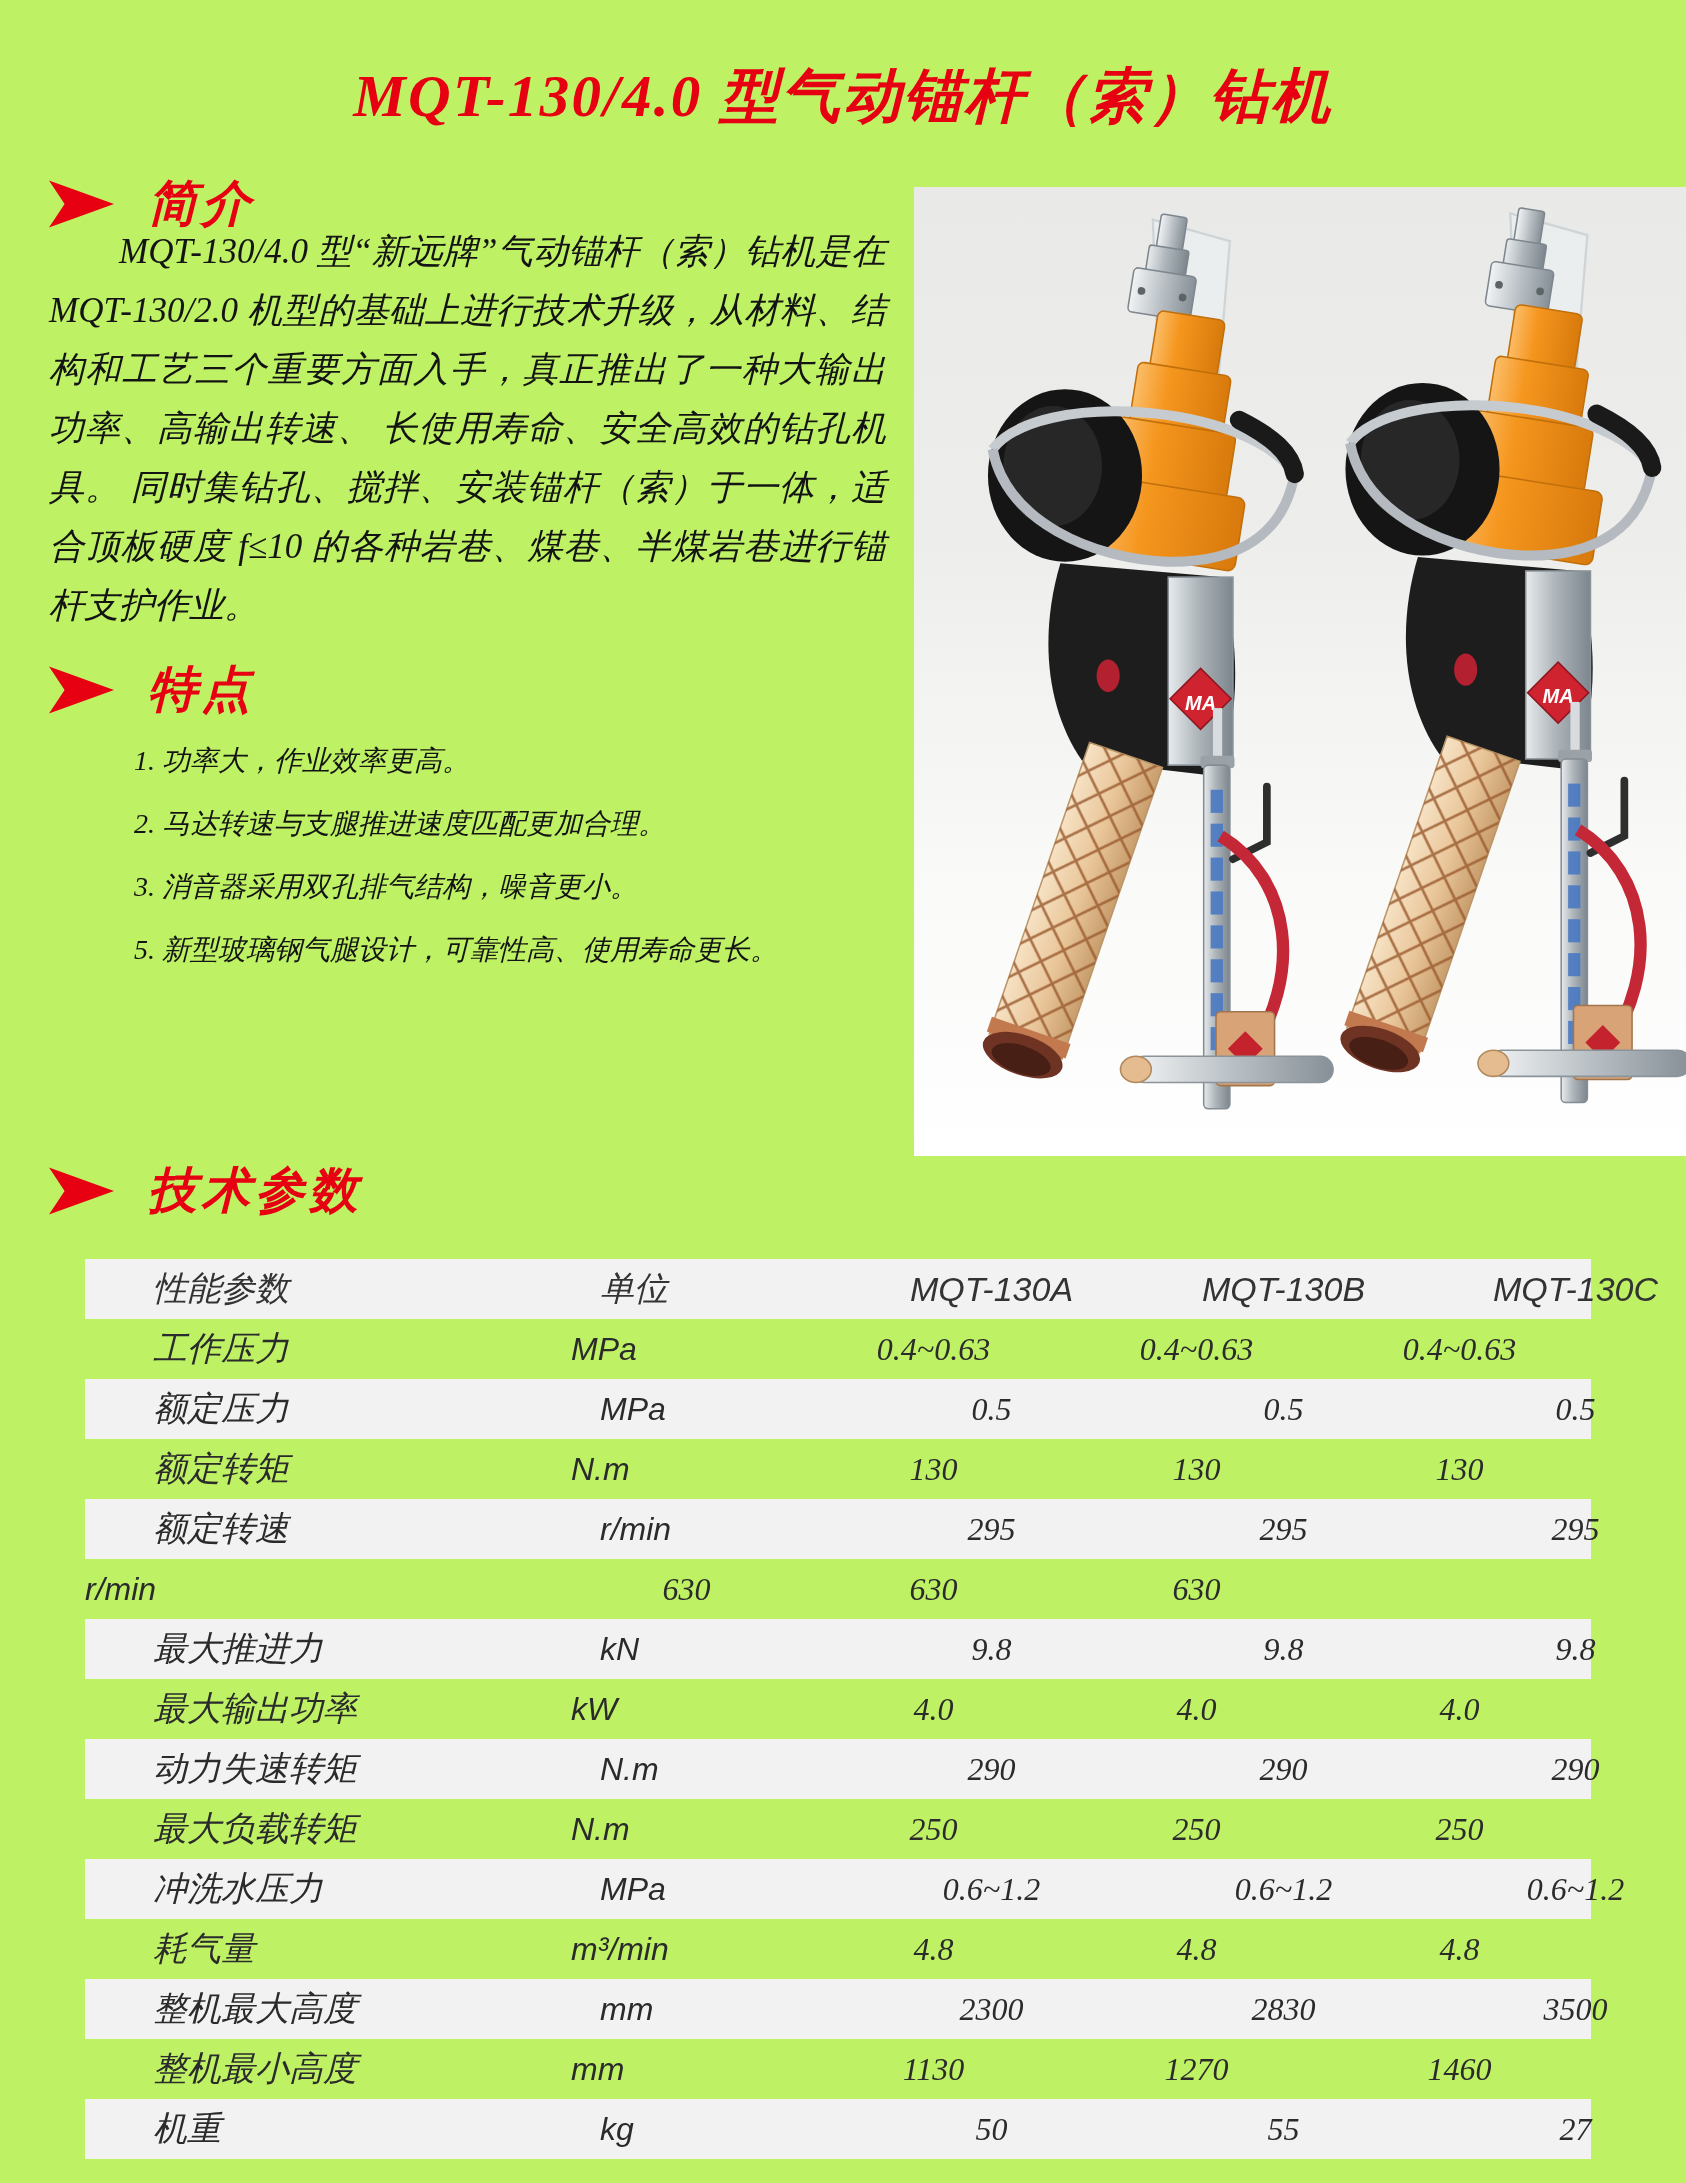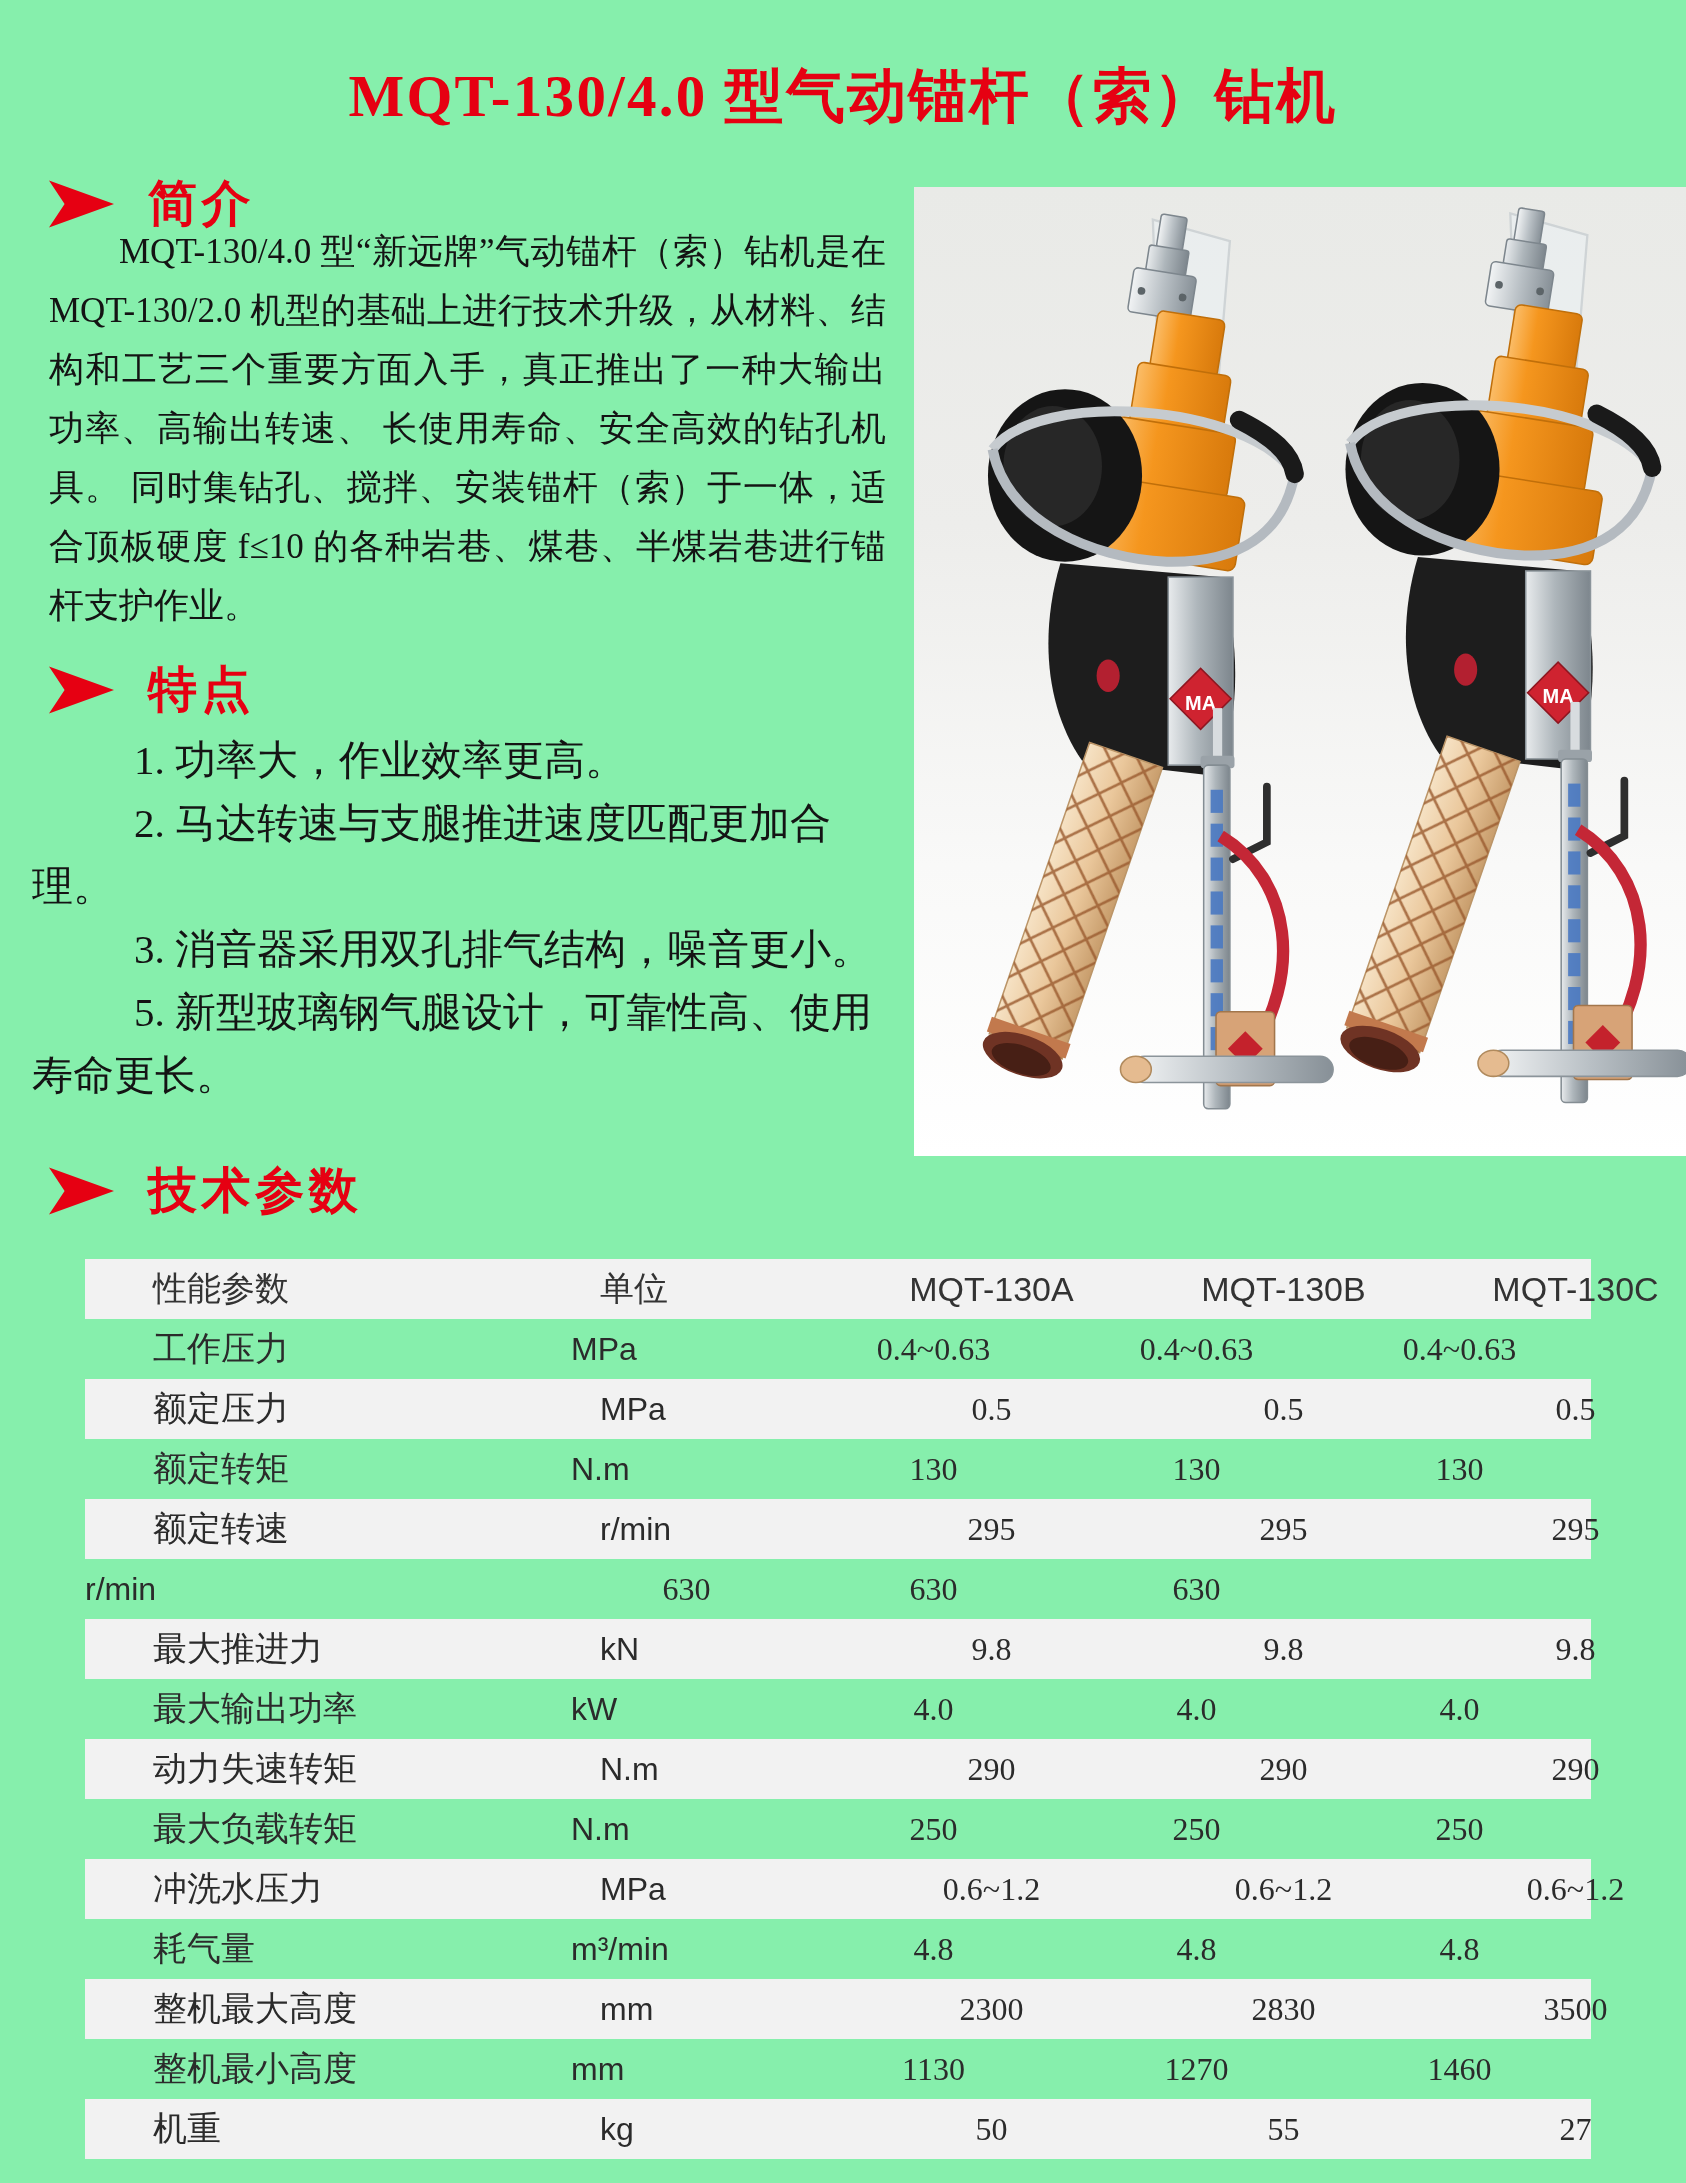--- a/index.html
+++ b/index.html
@@ -1,22 +1,23 @@
 <!DOCTYPE html>
 <html style="font-size:12.3px"><head>
 <meta charset="utf-8">
 <style>
   html,body{margin:0;padding:0;background:#ffffff;}
   .page{
     position:relative;
     width:1686px;height:2183px;
-    background:#86efac;
+    background:#bef264;
     font-family:"Liberation Serif","DejaVu Serif",serif;
     color:#141414;
     overflow:hidden;
+    font-style:italic;
   }
   
   .doc-title{
     position:absolute;top:17px;left:0;width:100%;
     text-align:center;
     font-size:59px;font-weight:bold;color:#e60012;
     letter-spacing:2.3px;
     font-family:"Liberation Serif","DejaVu Serif",serif;
   }
   
@@ -36,21 +37,21 @@
   
   .intro-body{
     position:absolute;top:222px;left:49px;width:837px;
     font-size:35px;line-height:59px;
     text-align:justify;text-indent:2em;
     margin:0;
   }
   
   .features{
     position:absolute;top:729px;left:32px;width:862px;
-    font-size:41px;line-height:63px;
+    font-size:28px;line-height:63px;
   }
   .feat{text-indent:102px;margin:0;}
   
   .photo{
     position:absolute;left:914px;top:187px;width:772px;height:969px;
     background:linear-gradient(180deg,#e9eae7 0%,#ededeb 35%,#f9f9f8 70%,#ffffff 100%);
   }
   .photo svg{display:block;width:100%;height:100%;}
   
   .spec-table{

